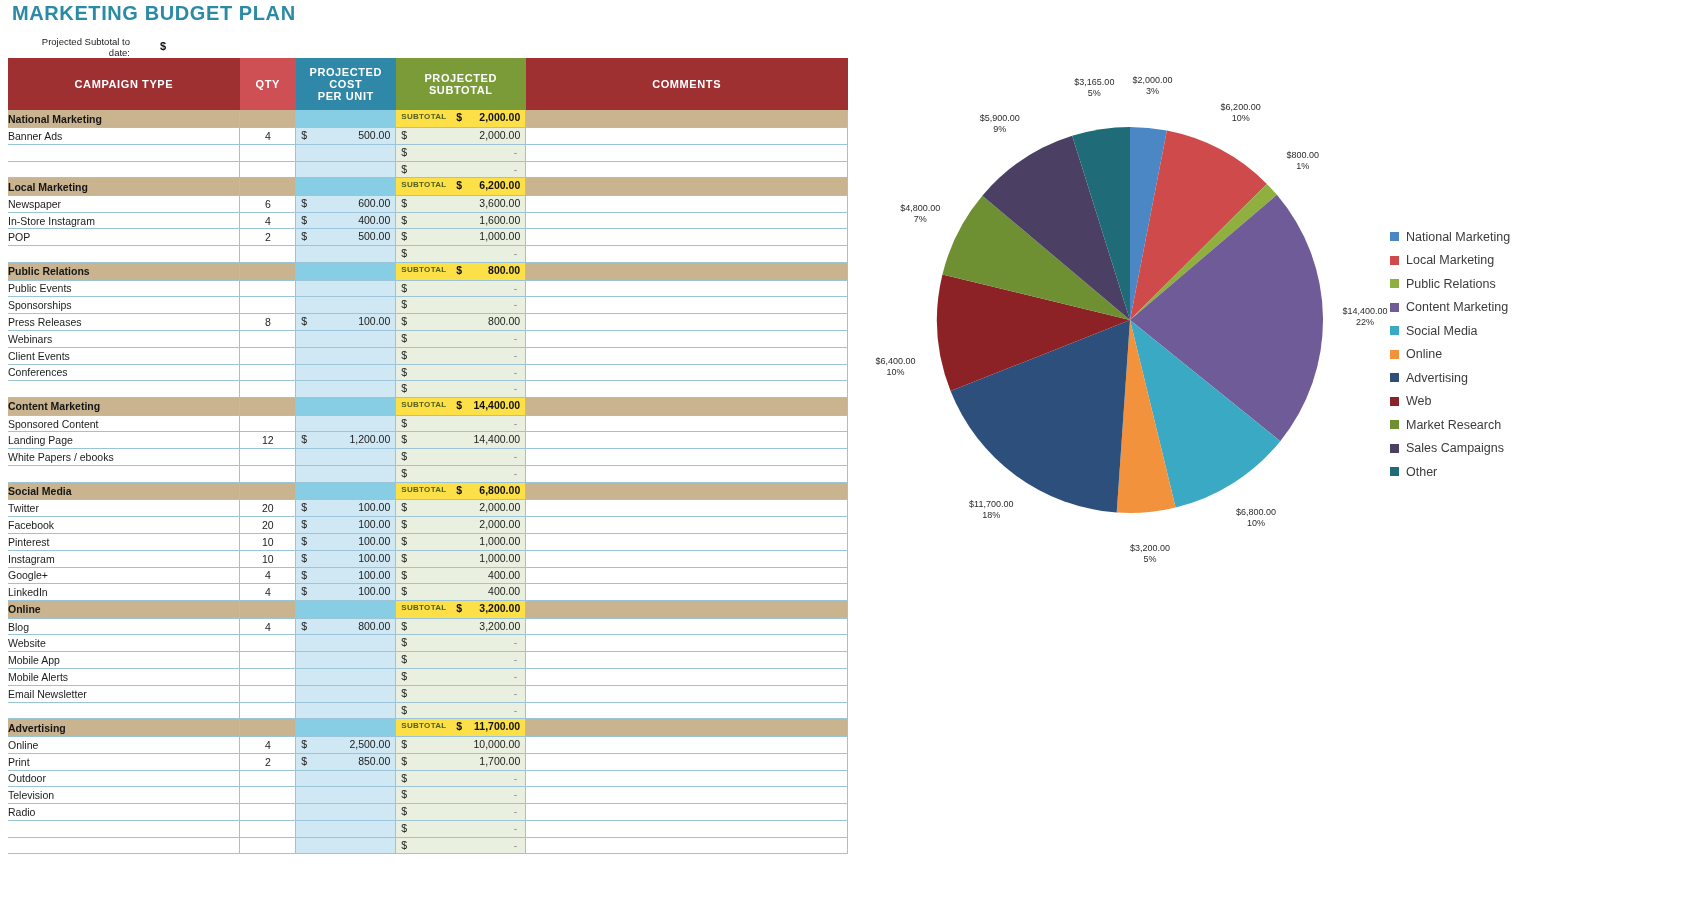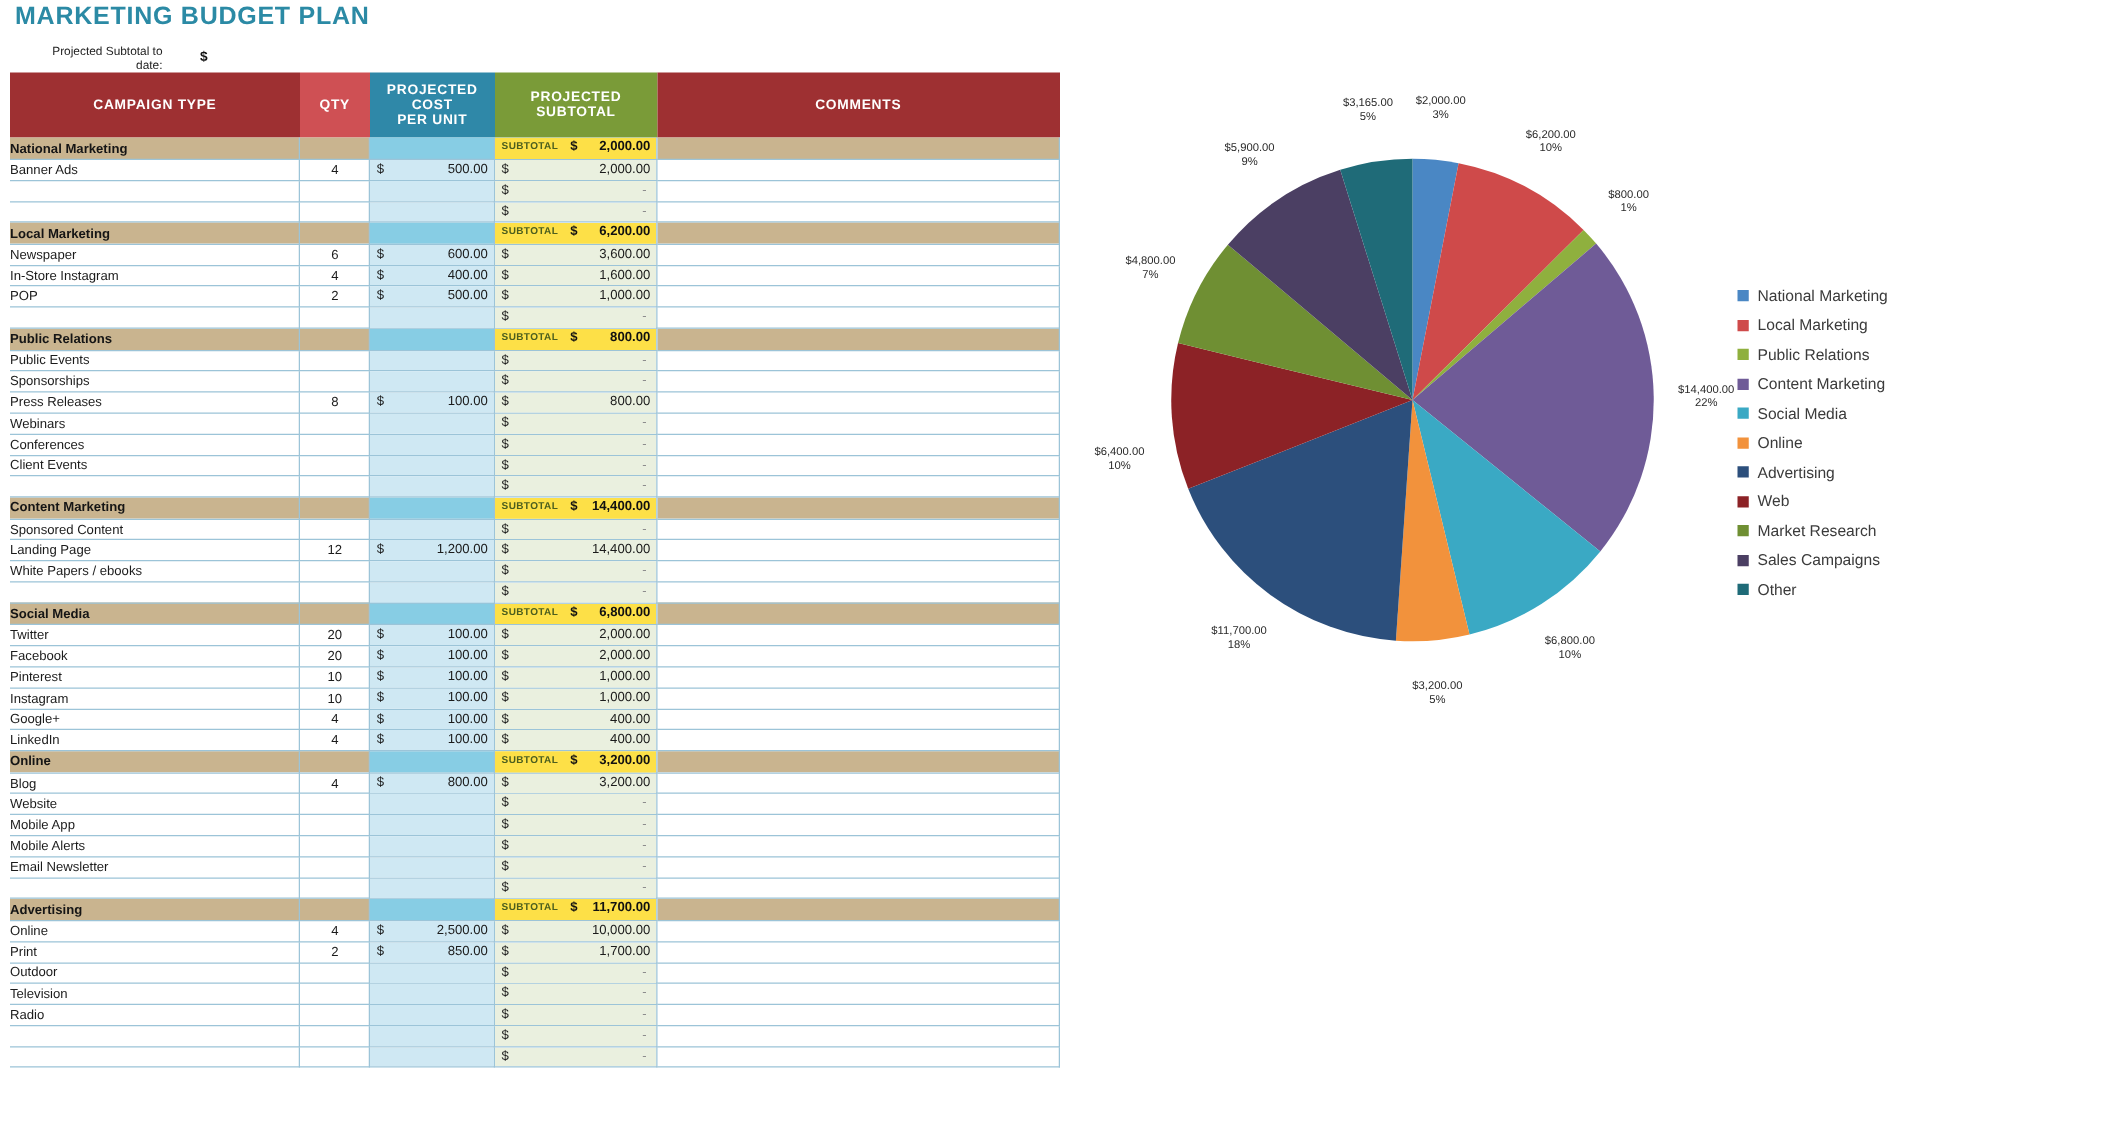--- a/index.html
+++ b/index.html
@@ -251,31 +251,31 @@
         <td class="cell camp">Webinars</td>
         <td class="cell qty"></td>
         <td class="cell cost"></td>
         <td class="cell sub">
           <span class="cur">$</span>
           <span class="dash">-</span>
         </td>
         <td class="cell comm"></td>
       </tr>
       <tr class="row">
+        <td class="cell camp">Client Events</td>
+        <td class="cell qty"></td>
+        <td class="cell cost"></td>
+        <td class="cell sub">
+          <span class="cur">$</span>
+          <span class="dash">-</span>
+        </td>
+        <td class="cell comm"></td>
+      </tr>
+      <tr class="row">
         <td class="cell camp">Conferences</td>
-        <td class="cell qty"></td>
-        <td class="cell cost"></td>
-        <td class="cell sub">
-          <span class="cur">$</span>
-          <span class="dash">-</span>
-        </td>
-        <td class="cell comm"></td>
-      </tr>
-      <tr class="row">
-        <td class="cell camp">Client Events</td>
         <td class="cell qty"></td>
         <td class="cell cost"></td>
         <td class="cell sub">
           <span class="cur">$</span>
           <span class="dash">-</span>
         </td>
         <td class="cell comm"></td>
       </tr>
       <tr class="row">
         <td class="cell camp"></td>

